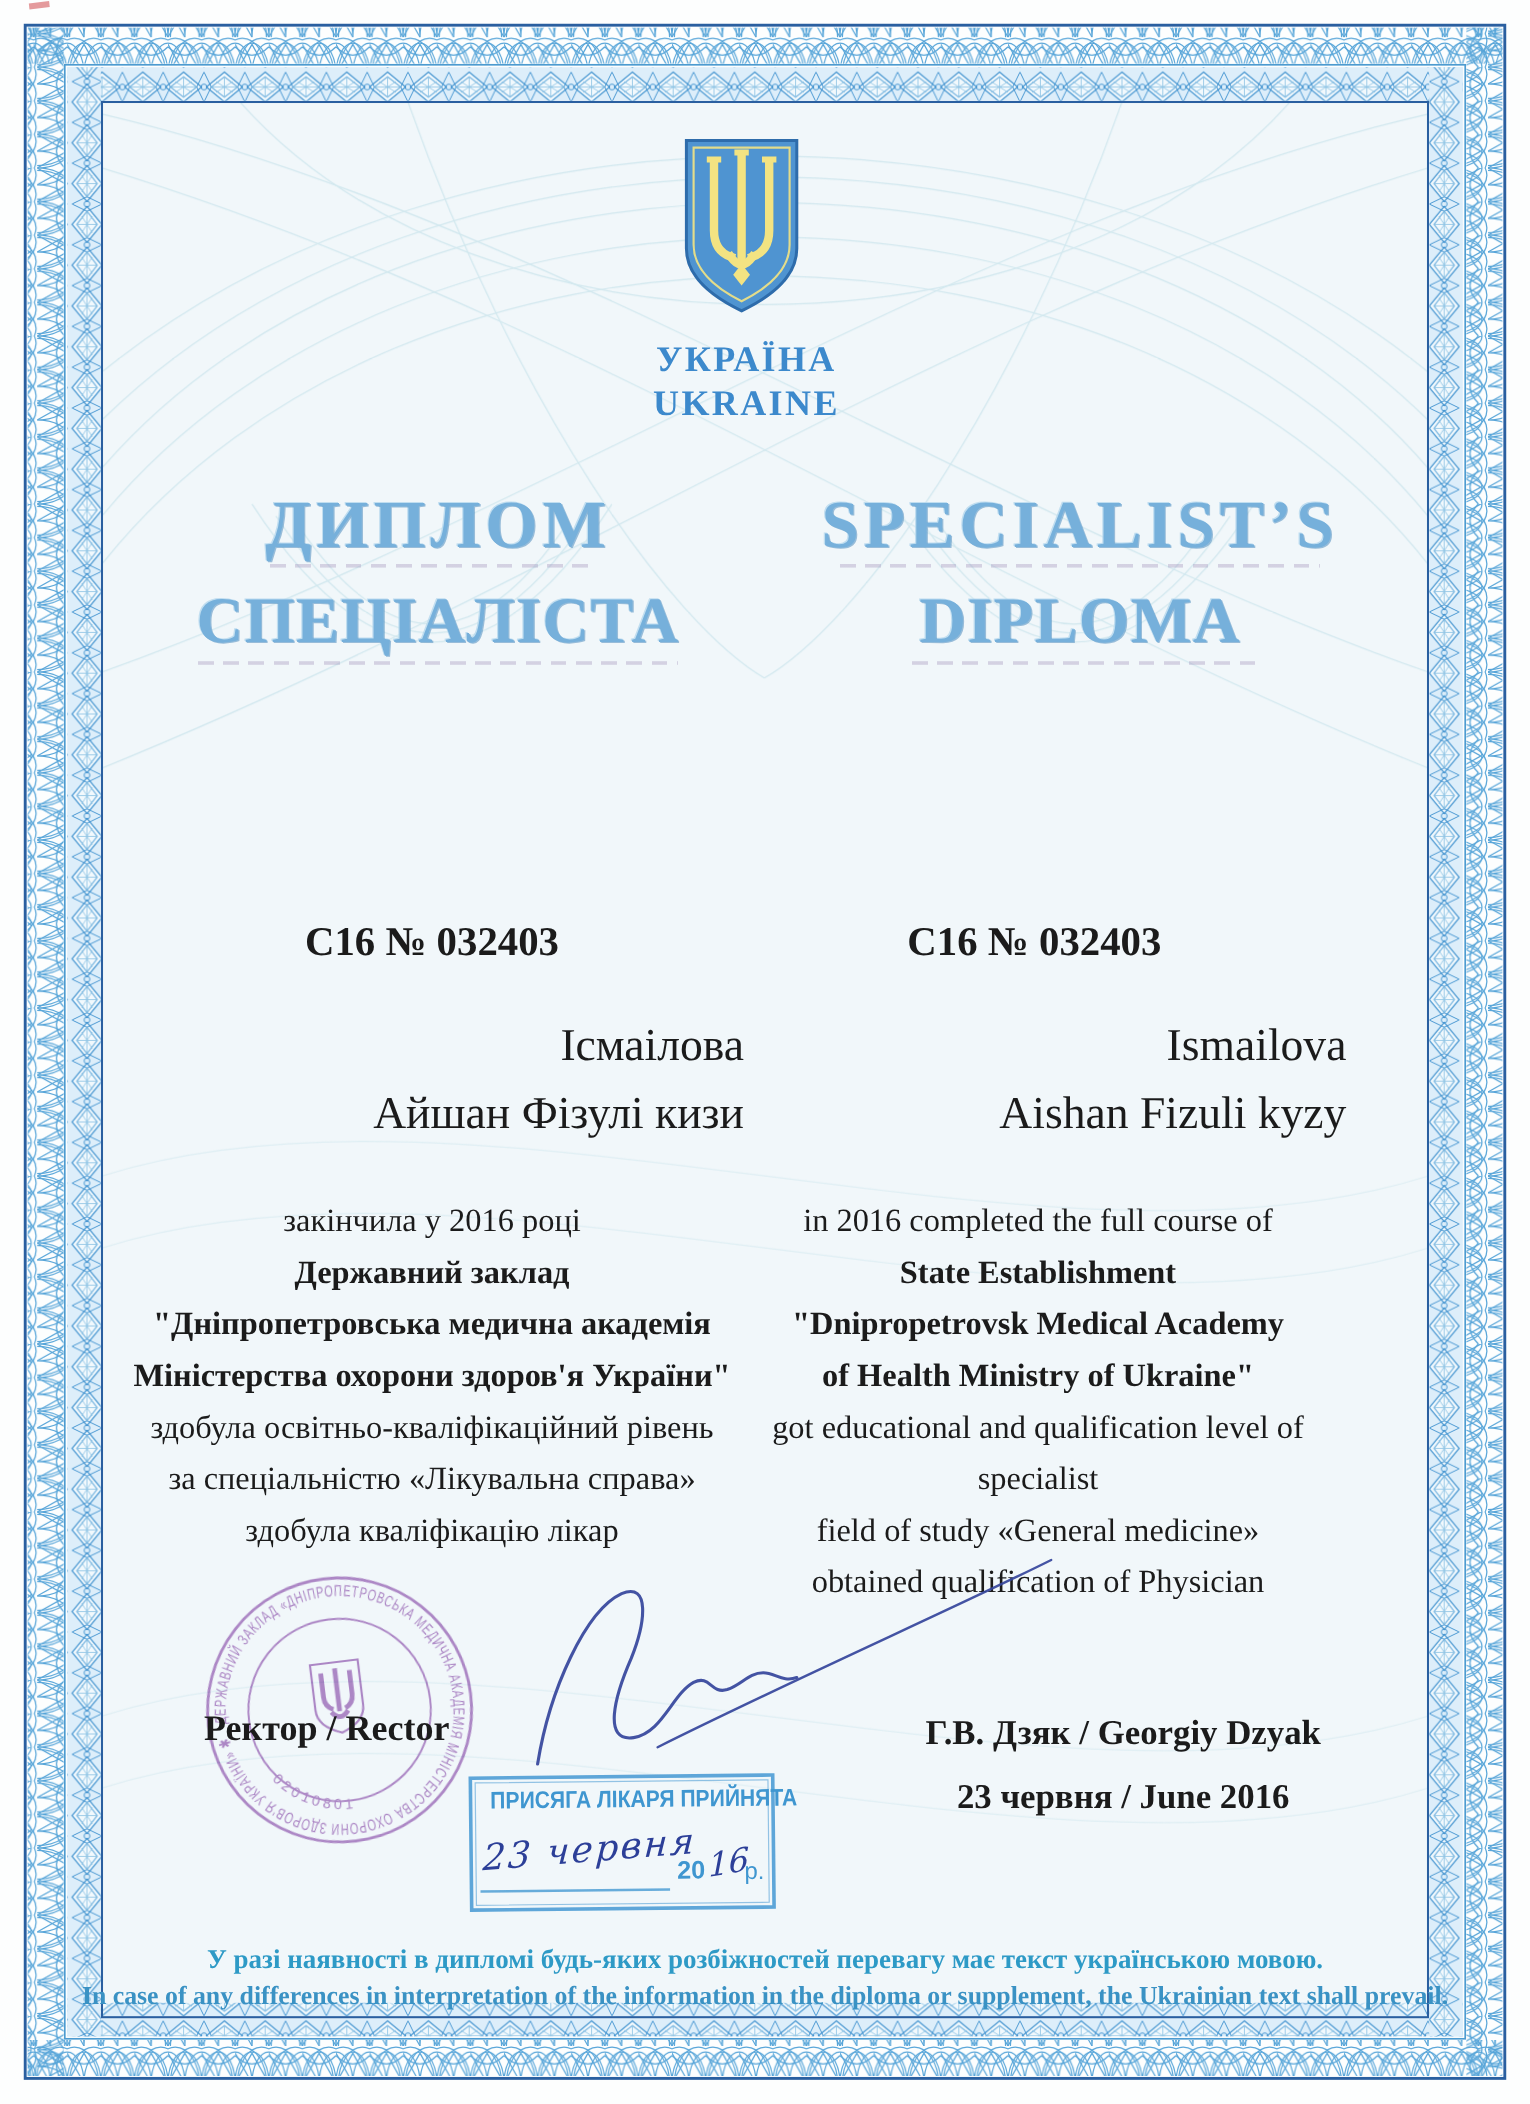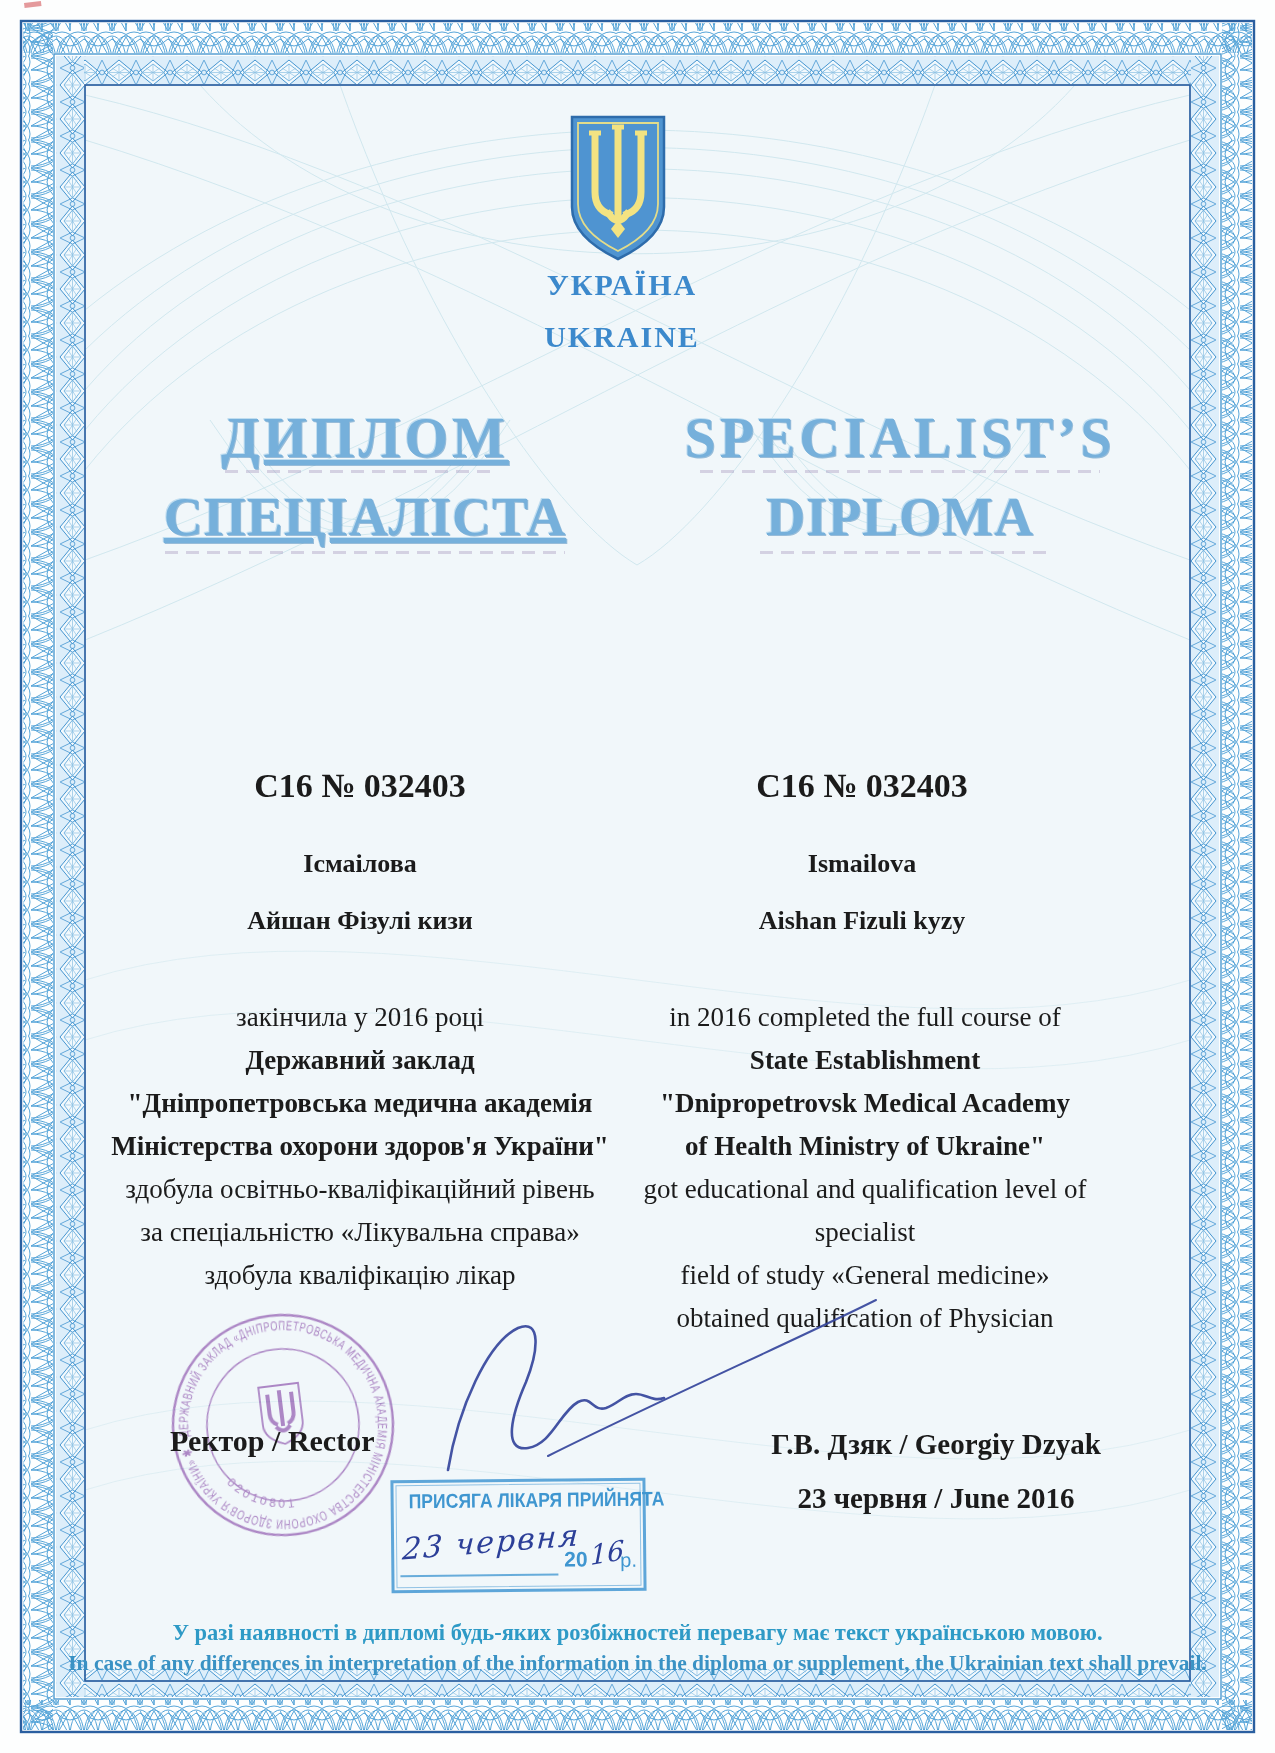--- a/index.html
+++ b/index.html
@@ -11,26 +11,26 @@
   .abs{position:absolute;}
   svg.layer{position:absolute;left:0;top:0;width:1275px;height:1753px;}
   .txt{position:absolute;text-align:center;line-height:1.16;}
   .country{font-weight:bold;color:#3c89cc;font-size:30px;letter-spacing:2px;width:300px;left:472px;}
   .big-title{
     font-weight:bold;color:#76b0db;width:540px;
     text-shadow:1px 1px 0 rgba(78,140,190,.55), -1px -1px 0 rgba(180,215,238,.8);
   }
   .t1{font-size:56px;letter-spacing:4px;top:406px;}
   .t2{font-size:54px;letter-spacing:1px;top:486px;}
-  .col-uk{left:95px;text-decoration:underline;}
+  .col-uk{left:95px;}
   .col-en{left:630px;}
   .serial{font-weight:bold;font-size:34px;width:500px;top:766px;}
   .serial.uk{left:110px;}
   .serial.en{left:612px;}
-  .gname{font-weight:bold;font-size:26px;width:520px;}
+  .gname{font-weight:normal;font-size:38px;width:520px;text-align:right;}
   .gname.uk{left:100px;}
   .gname.en{left:602px;}
   .n1{top:849px;} .n2{top:906px;}
   .bodycol{position:absolute;top:996px;width:530px;}
   .bodycol.uk{left:95px;}
   .bodycol.en{left:600px;}
   .bodyline{height:43px;line-height:43px;text-align:center;font-size:27px;white-space:nowrap;}
   .bodyline.b{font-weight:bold;}
   .rector{left:150px;top:1424px;width:260px;font-size:30px;font-weight:bold;text-align:left;margin-left:20px;}
   .signblock{left:676px;top:1428px;width:520px;font-weight:bold;font-size:29px;}
@@ -164,21 +164,21 @@
       <path d="M79,26 V80 Q79,97 65,102"></path>
       <path d="M56,20 V104"></path>
       <path d="M47,102 Q56,115 65,102"></path>
     </g>
     <g stroke="#f3e382" fill="none" stroke-width="5">
       <path d="M27,21 h12 M73,21 h12 M50,15 h12"></path>
     </g>
     <path d="M56,108 l7,9 -7,9 -7,-9 Z" fill="#f3e382"></path>
   </svg>
 
-  <div class="txt country abs" style="top:268px;">УКРАЇНА</div>
+  <div class="txt country abs" style="top:283px;">УКРАЇНА</div>
   <div class="txt country abs" style="top:320px;">UKRAINE</div>
 
   <div class="txt big-title t1 col-uk">ДИПЛОМ</div>
   <div class="txt big-title t2 col-uk">СПЕЦІАЛІСТА</div>
   <div class="txt big-title t1 col-en">SPECIALIST’S</div>
   <div class="txt big-title t2 col-en">DIPLOMA</div>
 
   <div class="microrow" style="left:225px;top:470px;width:270px;"></div>
   <div class="microrow" style="left:700px;top:470px;width:400px;"></div>
   <div class="microrow" style="left:165px;top:551px;width:400px;"></div>

